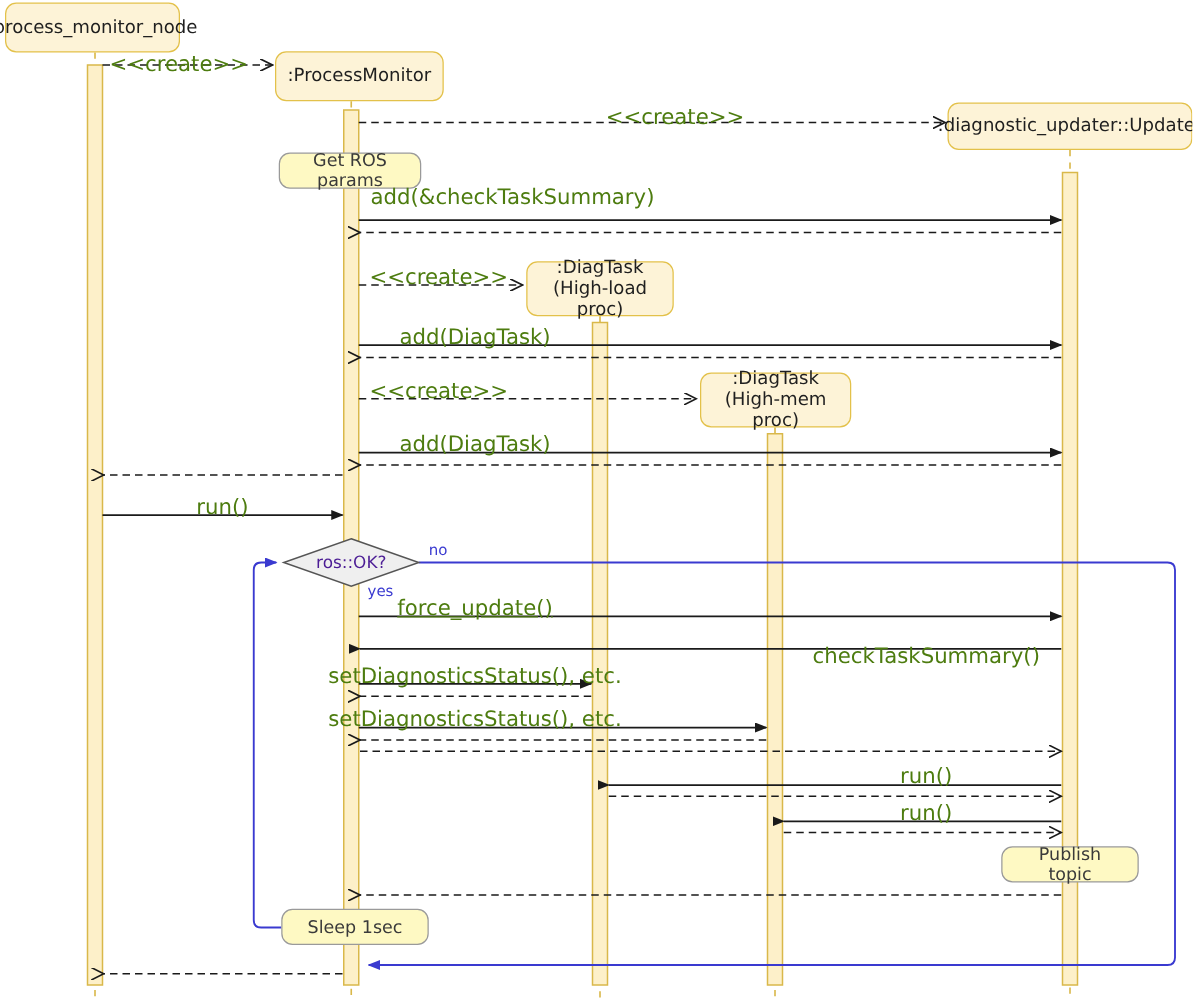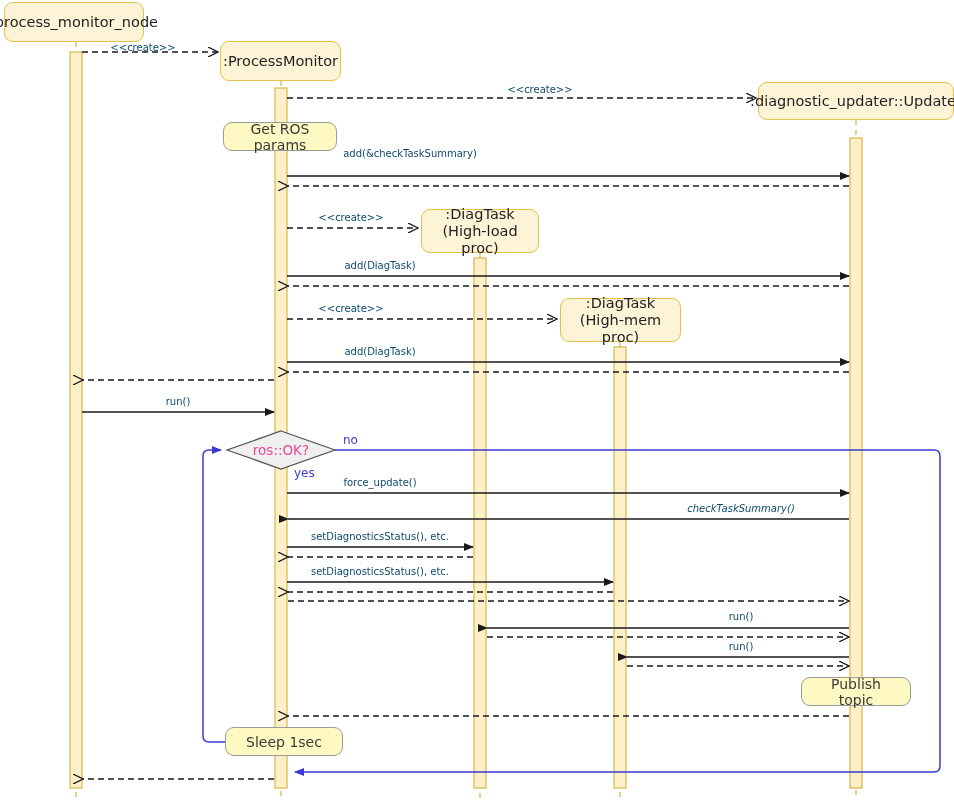--- a/index.html
+++ b/index.html
@@ -50,35 +50,35 @@
     color: #3a3a3a;
     font-size: 14px;
     display: flex;
     align-items: center;
     justify-content: center;
     text-align: center;
     padding: 2px 10px;
   }
   .msg-label {
     position: absolute;
-    font-size: 10px;
-    color: #0c4a6e;
+    font-size: 17px;
+    color: #4d7c0f;
     white-space: nowrap;
     transform: translateX(-50%);
   }
   .cond-label {
     position: absolute;
     font-size: 12px;
     color: #3a3ad0;
     white-space: nowrap;
   }
   .diamond-label {
     position: absolute;
     font-size: 13.5px;
-    color: #ec4899;
+    color: #4c1d95;
     white-space: nowrap;
     transform: translateX(-50%);
   }
 </style>
 </head>
 <body>
 
 <div id="canvas">
 
   <svg class="layer" viewBox="0 0 954 802">
@@ -169,21 +169,21 @@
 
     <g>
       <polygon points="281,431 335,450 281,469 227,450" fill="#efefef" stroke="#555555" stroke-width="1.2"></polygon>
     </g>
   </svg>
 
   <div class="participant-box" style="left:4px; top:2px; width:140px; height:40px;">
     <span>:process_monitor_node</span>
   </div>
 
-  <div class="participant-box" style="left:220px; top:41px; width:121px; height:40px;">
+  <div class="participant-box" style="left:220px; top:41px; width:135px; height:40px;">
     <span>:ProcessMonitor</span>
   </div>
 
   <div class="participant-box" style="left:758px; top:82px; width:196px; height:38px;">
     <span>:diagnostic_updater::Updater</span>
   </div>
 
   <div class="participant-box" style="left:421px; top:209px; width:118px; height:44px;">
     <span>:DiagTask
 (High-load proc)</span>
@@ -211,20 +211,20 @@
   <div class="cond-label" style="left:294px; top:466px;text-align:center;">yes</div>
 
   <div class="msg-label" style="left:143px; top:42px;">&lt;&lt;create&gt;&gt;</div>
   <div class="msg-label" style="left:540px; top:84px;">&lt;&lt;create&gt;&gt;</div>
   <div class="msg-label" style="left:410px; top:148px;">add(&amp;checkTaskSummary)</div>
   <div class="msg-label" style="left:351px; top:212px;">&lt;&lt;create&gt;&gt;</div>
   <div class="msg-label" style="left:380px; top:260px;">add(DiagTask)</div>
   <div class="msg-label" style="left:351px; top:303px;">&lt;&lt;create&gt;&gt;</div>
   <div class="msg-label" style="left:380px; top:346px;">add(DiagTask)</div>
   <div class="msg-label" style="left:178px; top:396px;">run()</div>
-  <div class="msg-label" style="left:380px; top:477px;">force_update()</div>
-  <div class="msg-label" style="left:741px; top:503px;font-style:italic;">checkTaskSummary()</div>
+  <div class="msg-label" style="left:380px; top:477px;text-decoration:underline;">force_update()</div>
+  <div class="msg-label" style="left:741px; top:515px;">checkTaskSummary()</div>
   <div class="msg-label" style="left:380px; top:531px;">setDiagnosticsStatus(), etc.</div>
   <div class="msg-label" style="left:380px; top:566px;">setDiagnosticsStatus(), etc.</div>
   <div class="msg-label" style="left:741px; top:611px;">run()</div>
   <div class="msg-label" style="left:741px; top:641px;">run()</div>
 
 </div>
 
 </body></html>

